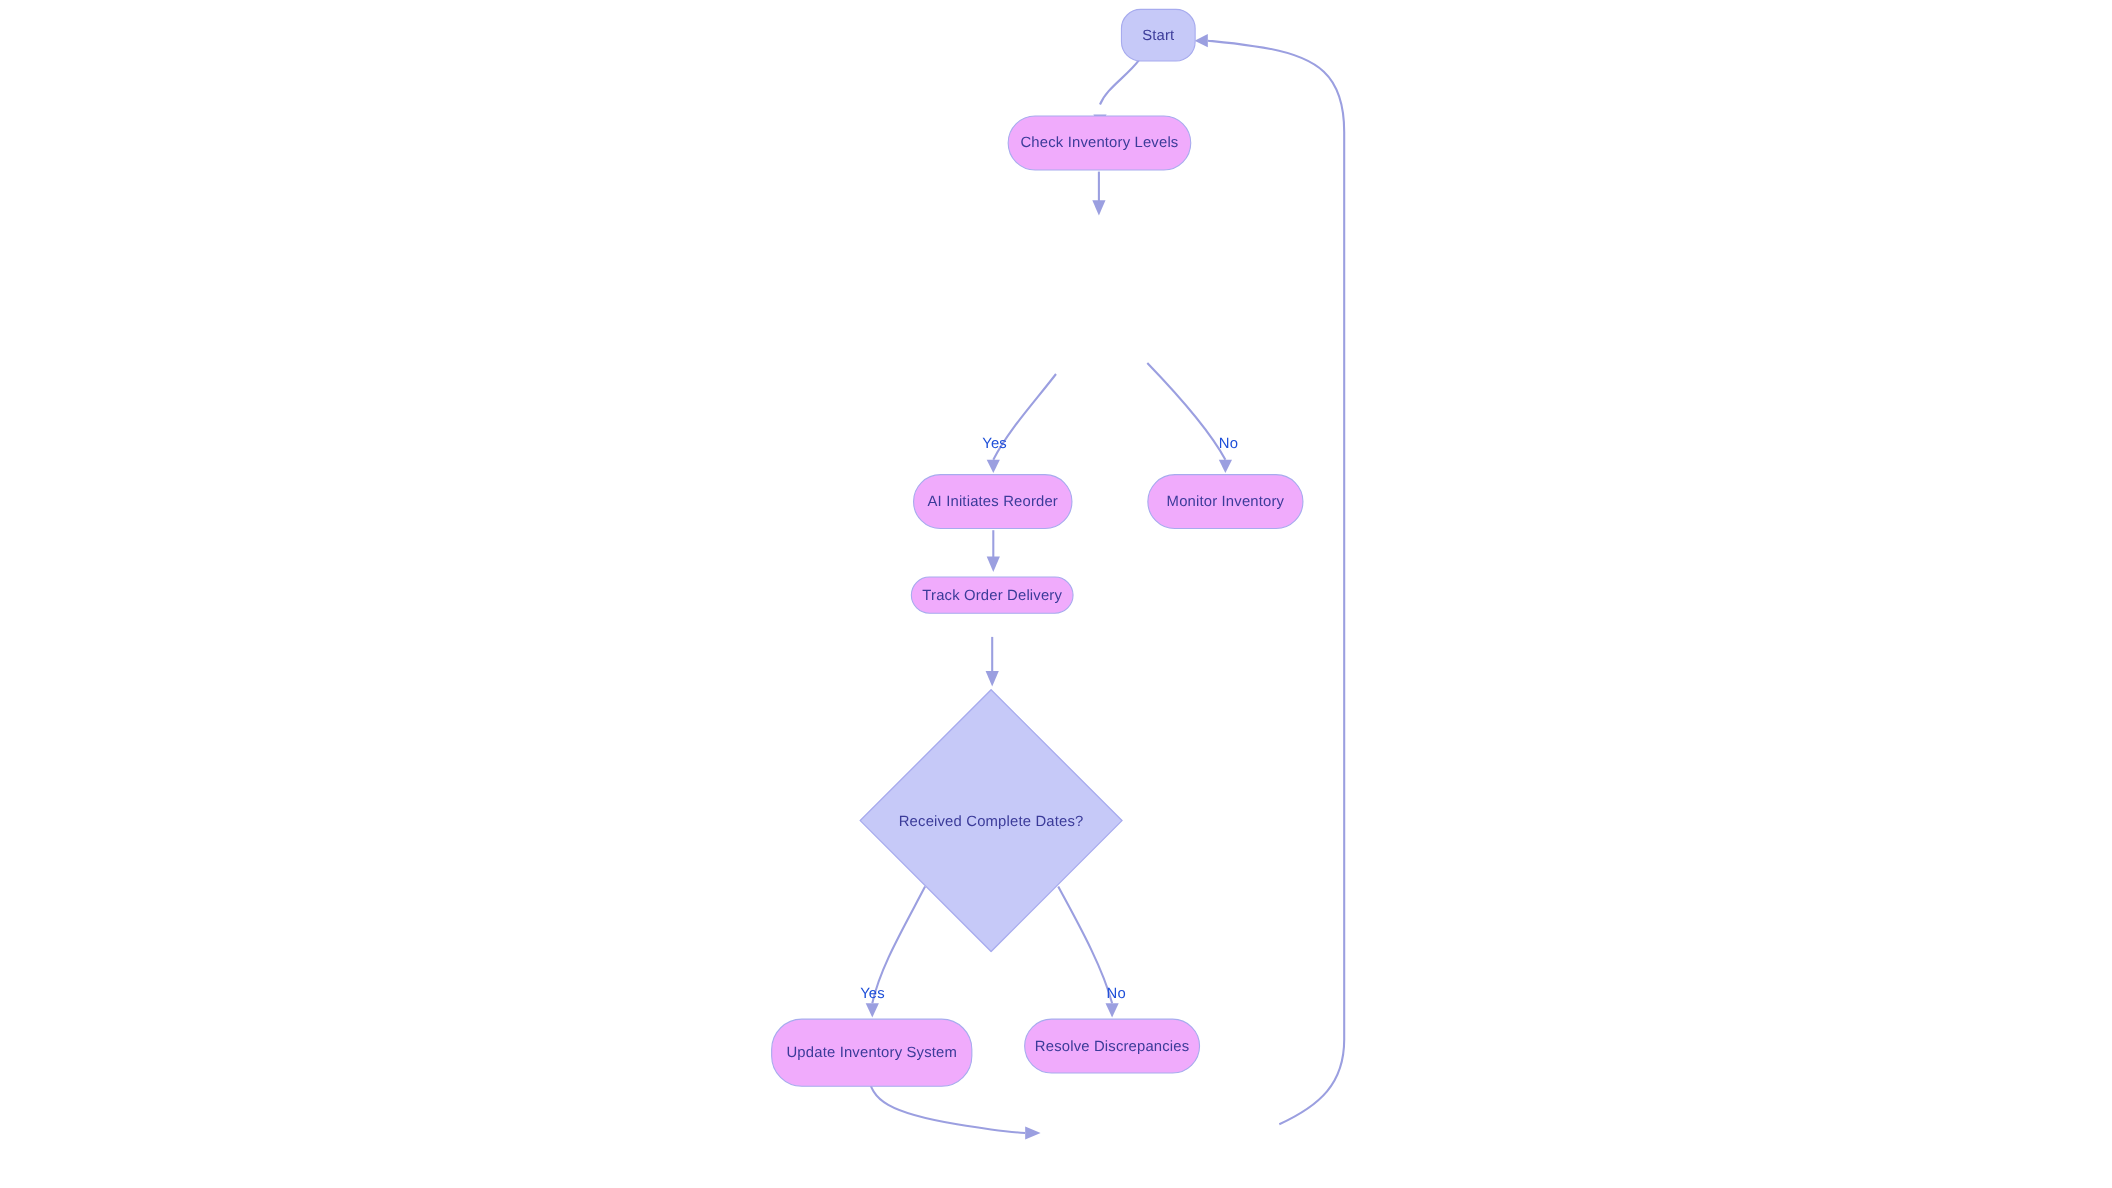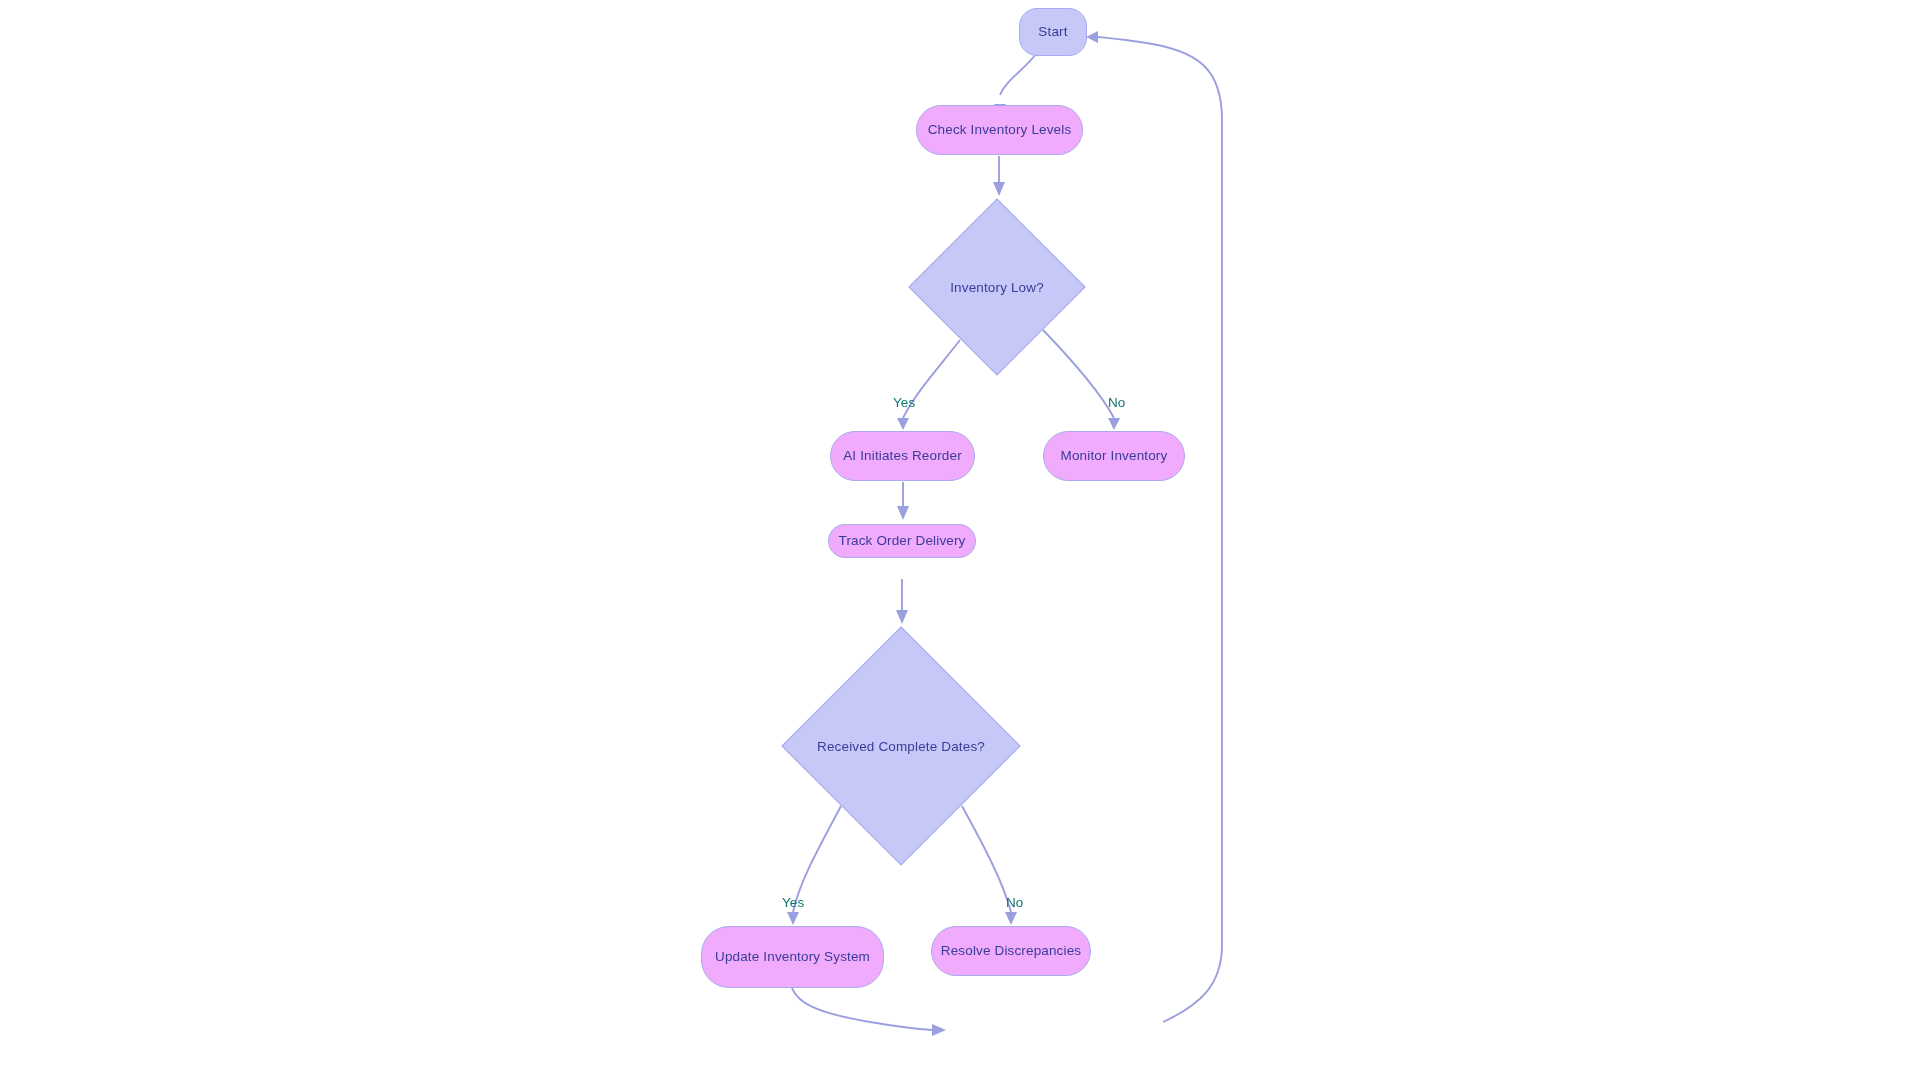--- a/index.html
+++ b/index.html
@@ -31,21 +31,21 @@
     stroke: #9b9fe0;
     stroke-width: 1.9;
   }
   .edge-arrow {
     fill: #9b9fe0;
     stroke: none;
   }
   .edge-label {
     position: absolute;
     font-size: 13.5px;
-    color: #0f766e;
+    color: #1d4ed8;
     white-space: nowrap;
     letter-spacing: 0.1px;
     font-family: "Liberation Sans", sans-serif;
   }
   .node {
     position: absolute;
     display: flex;
     align-items: center;
     justify-content: center;
     box-sizing: border-box;
@@ -133,26 +133,20 @@
   </svg>
 
   <div class="node node-terminal" style="left:1019px; top:8px; width:68px; height:48px;align-items:center;">
     <span class="node-label">Start</span>
   </div>
 
   <div class="node node-process" style="left:916px; top:105px; width:167px; height:50px;">
     <span class="node-label">Check Inventory Levels</span>
   </div>
 
-  <div class="node-decision" style="left:908px; top:198px; width:178px; height:178px;">
-    <svg class="diamond-svg" width="178" height="178" viewBox="0 0 178 178">
-      <polygon class="diamond-shape" points="89,1 177,89 89,177 1,89"></polygon>
-    </svg>
-    <span class="decision-label">Inventory Low?</span>
-  </div>
 
   <div class="node node-process" style="left:830px; top:431px; width:145px; height:50px;">
     <span class="node-label">AI Initiates Reorder</span>
   </div>
 
   <div class="node node-process" style="left:1043px; top:431px; width:142px; height:50px;">
     <span class="node-label">Monitor Inventory</span>
   </div>
 
   <div class="node node-process" style="left:828px; top:524px; width:148px; height:34px;">

